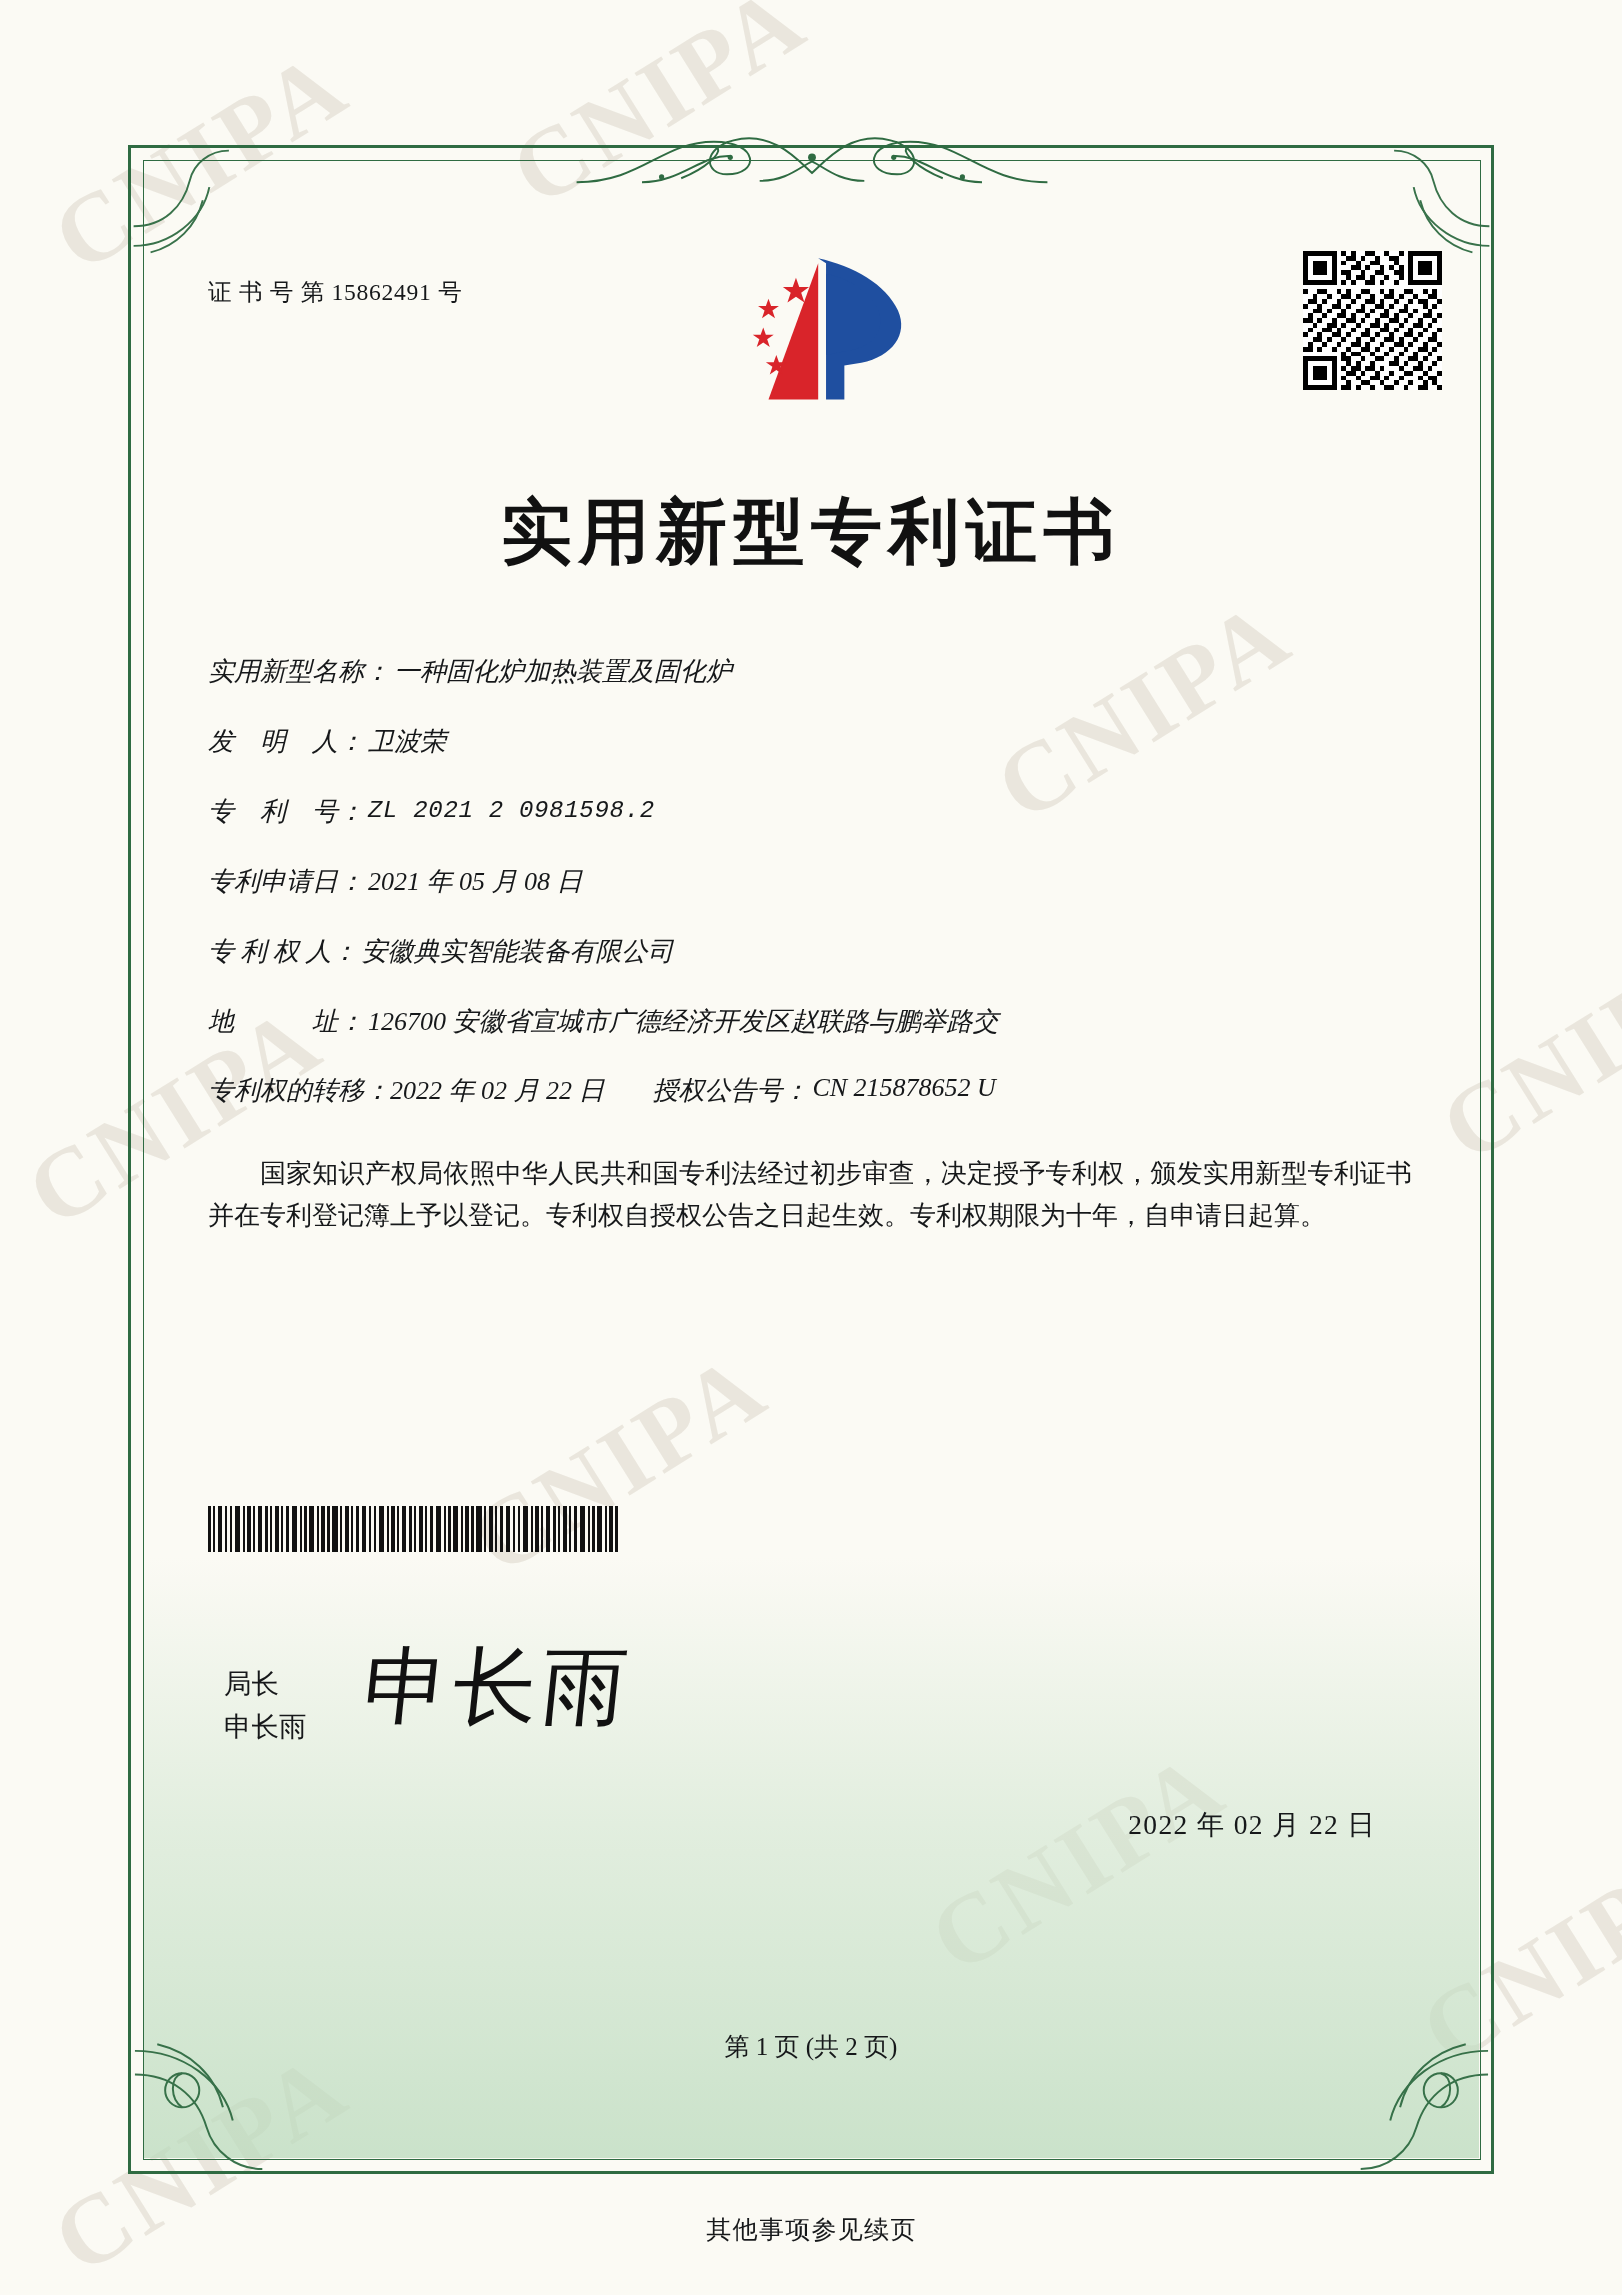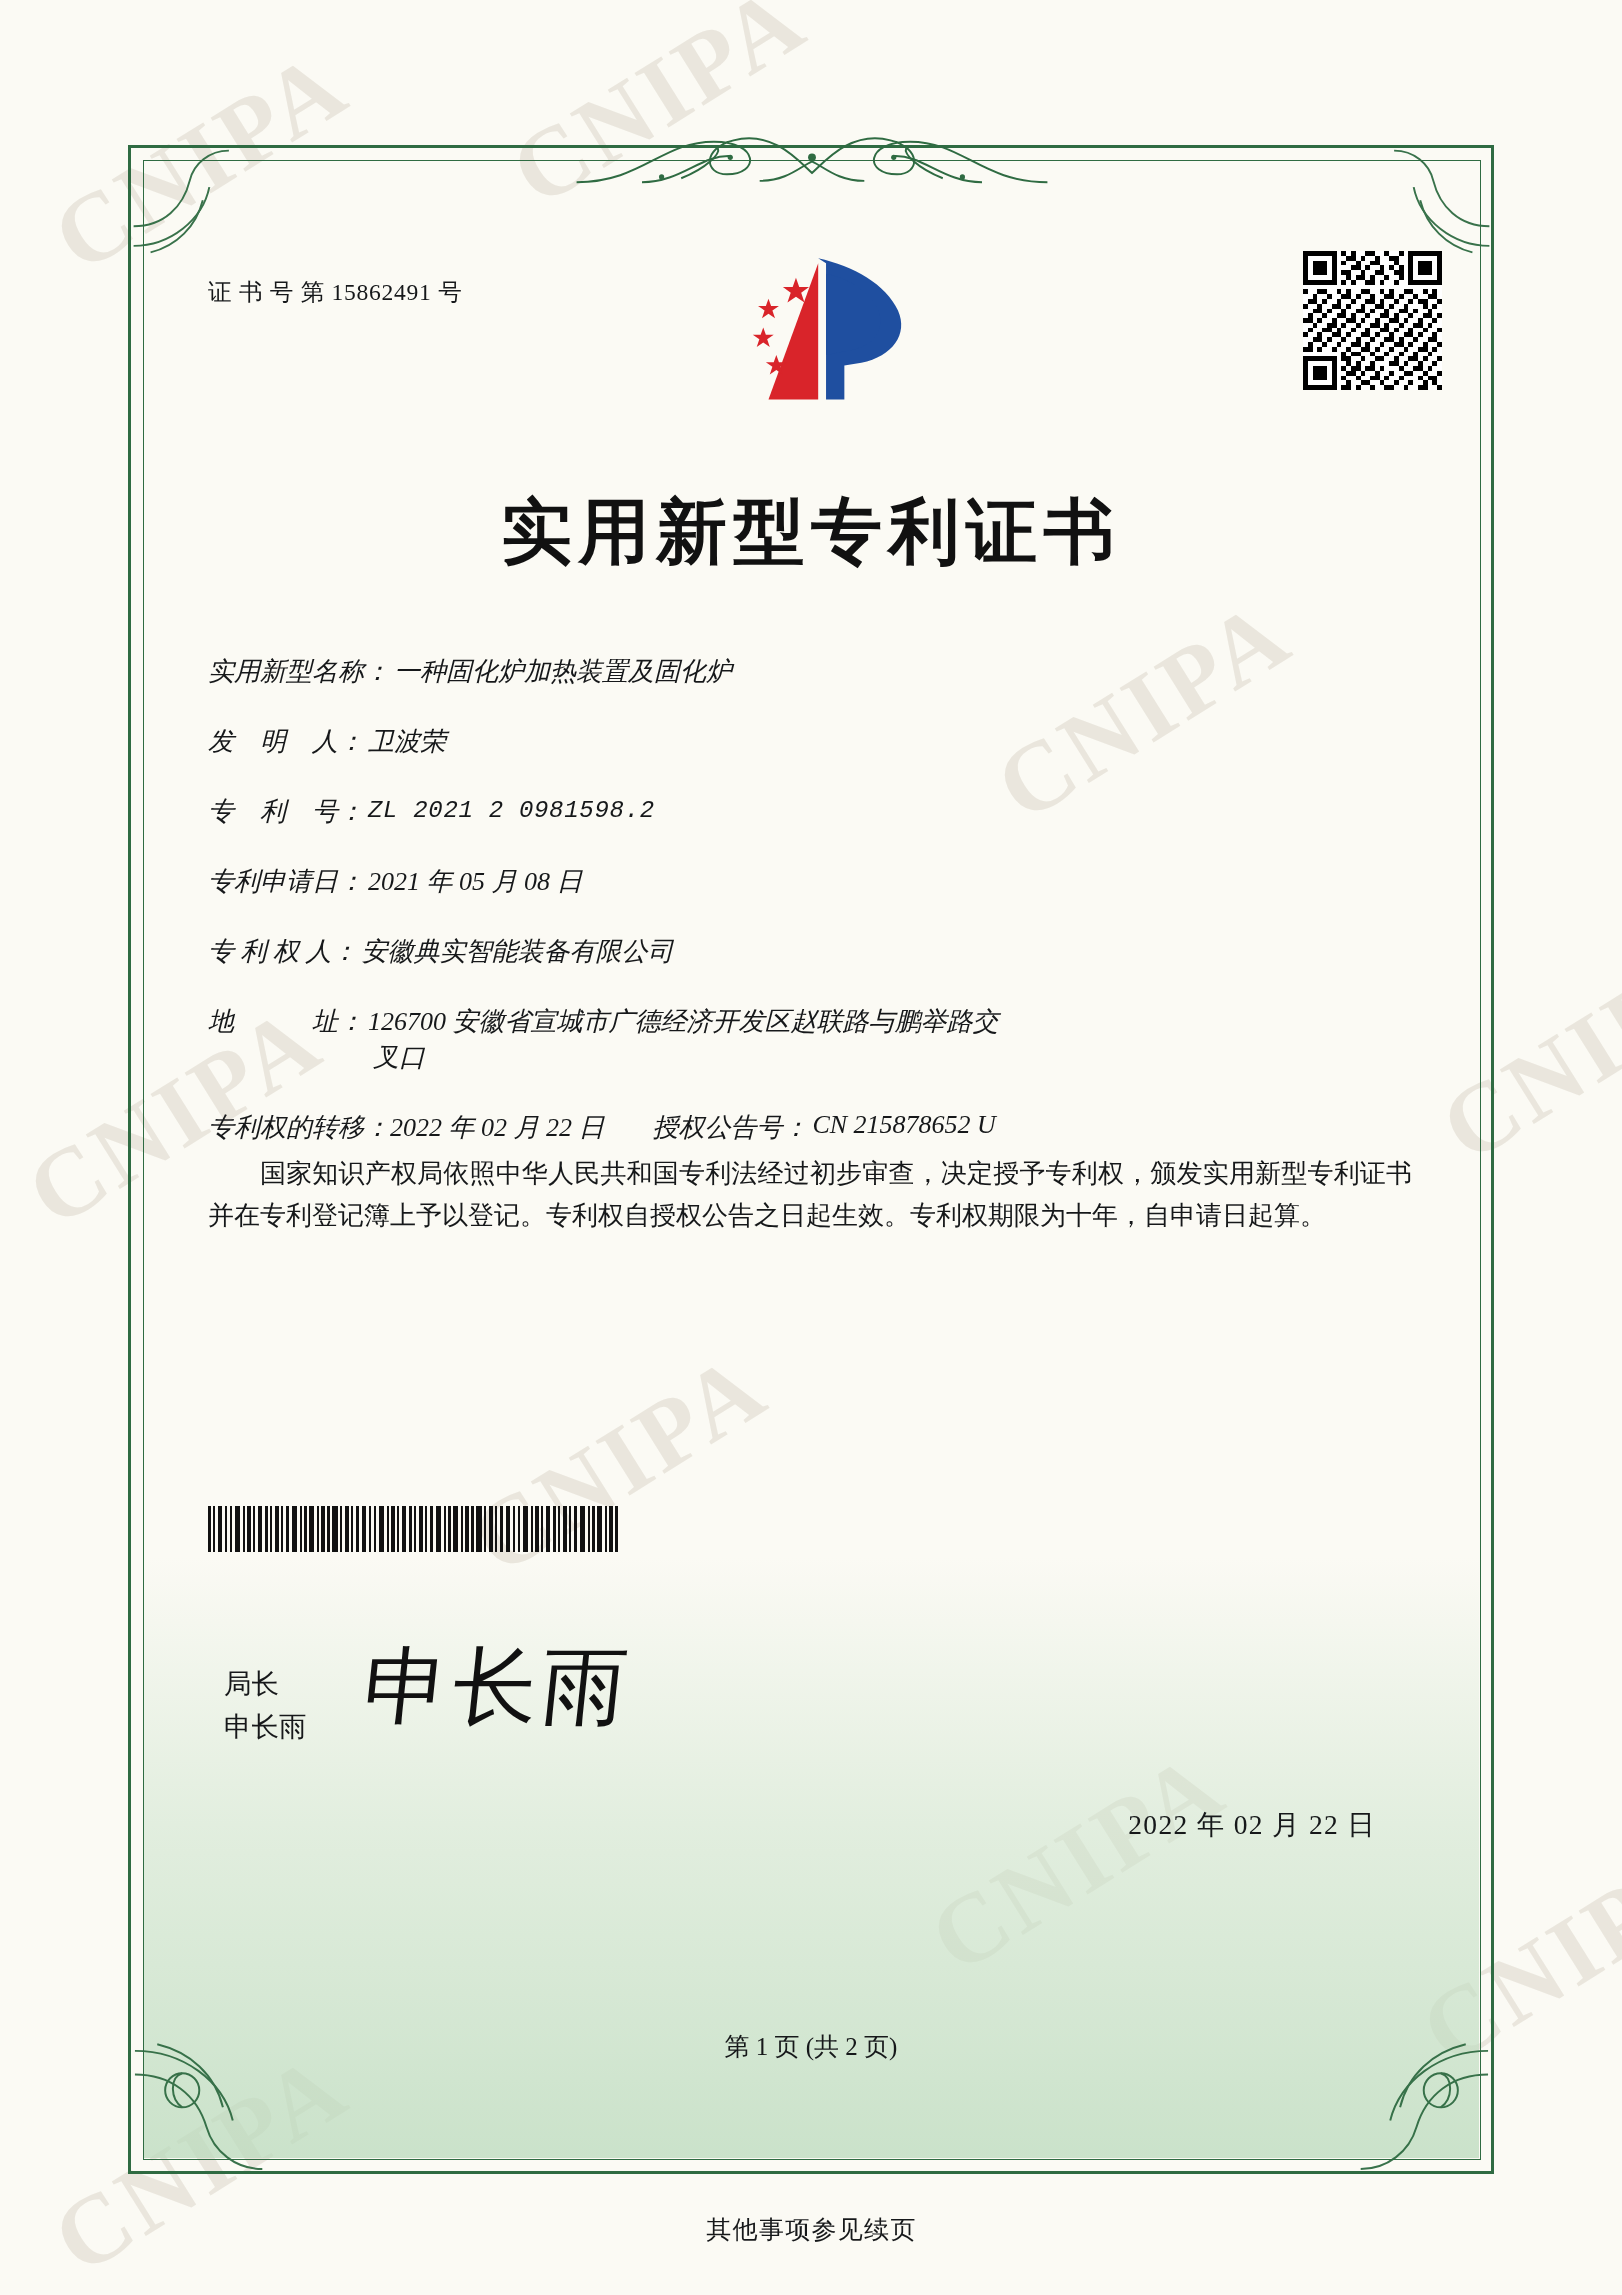--- a/index.html
+++ b/index.html
@@ -602,21 +602,20 @@
       <div class="field-row">
         <span class="f-label">专 利 权 人：</span>
         <span class="f-value">安徽典实智能装备有限公司</span>
       </div>
 
       <div class="field-row" style="display:block;">
         <div style="display:flex;margin-top:23px;">
           <span class="f-label">地　　　址：</span>
           <span class="f-value">126700 安徽省宣城市广德经济开发区赵联路与鹏举路交</span>
         </div>
-        <div class="addr-cont">叉口</div>
       </div>
 
       <div class="row-inline">
         <span>专利权的转移：</span>
         <span>2022 年 02 月 22 日</span>
         <span class="seg2">授权公告号：</span>
         <span style="padding-left:3.9px;">CN 215878652 U</span>
       </div>
 
     </div>

